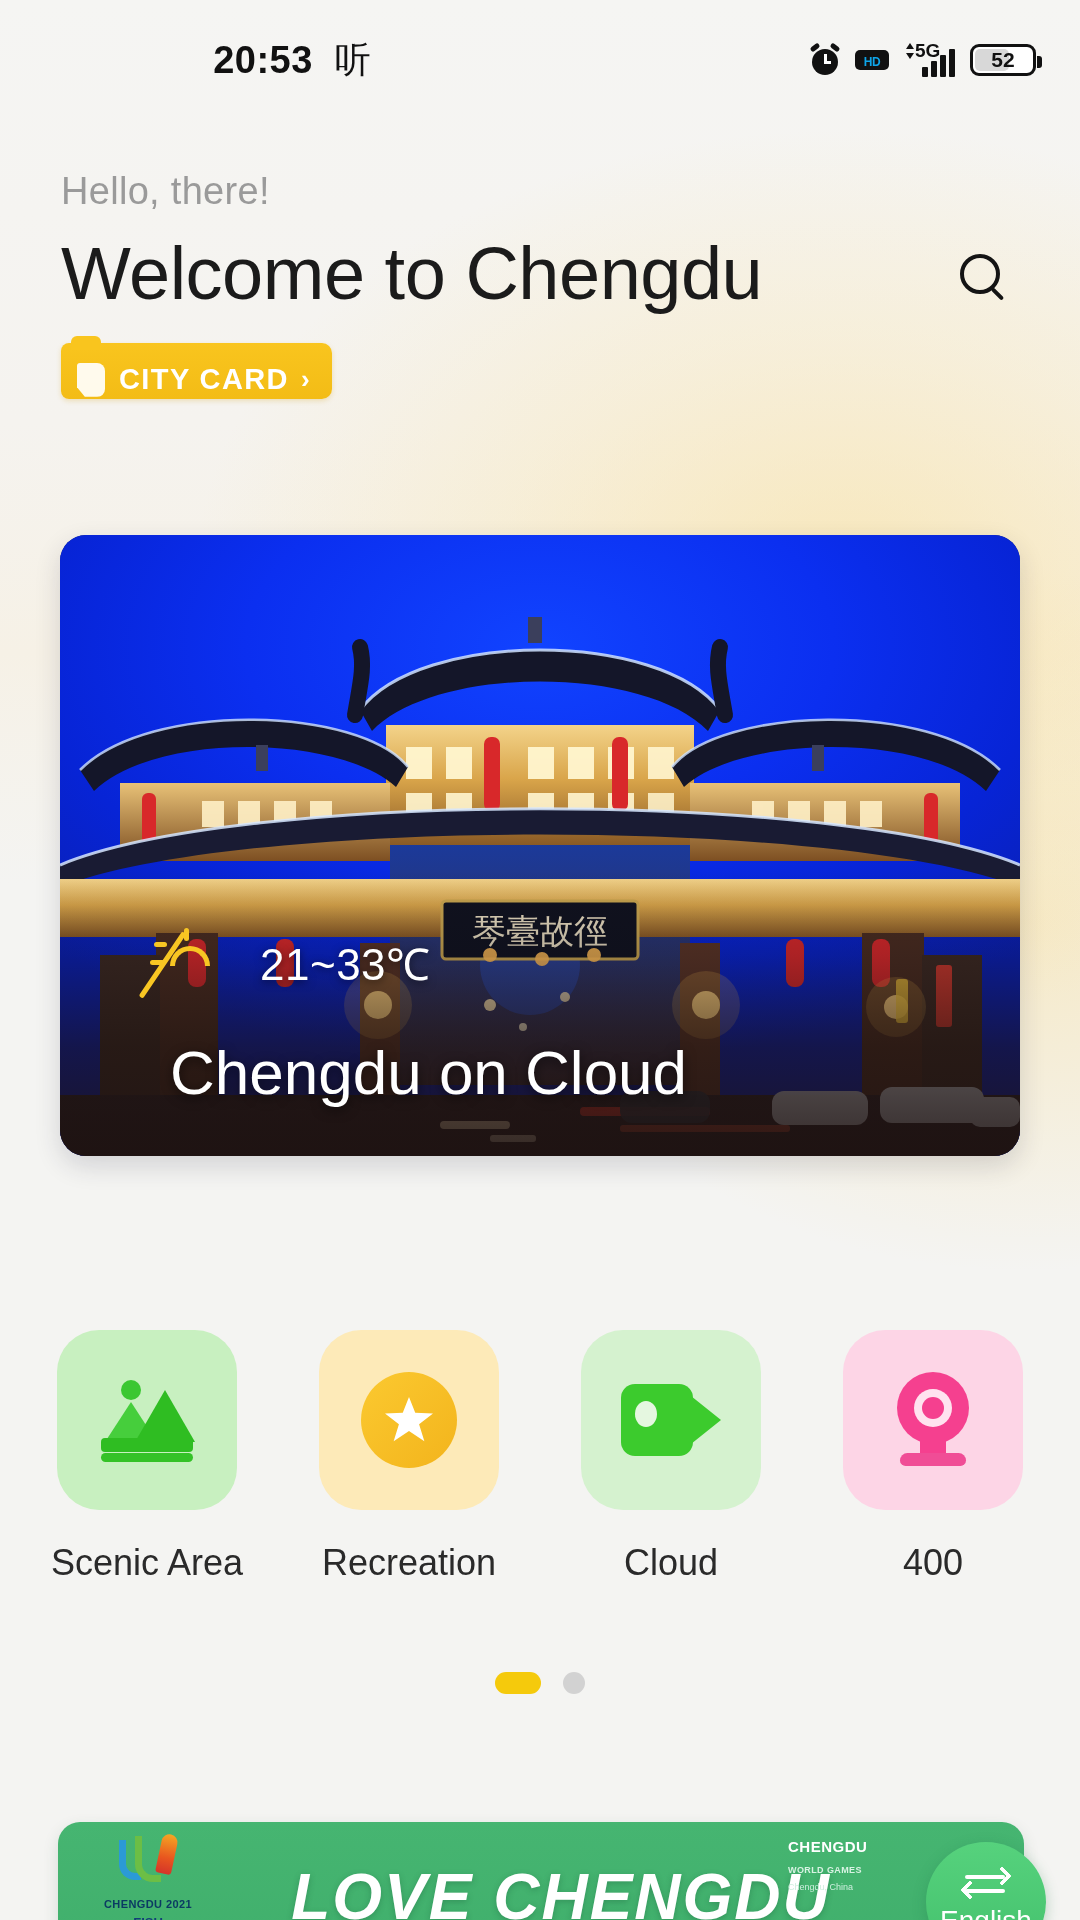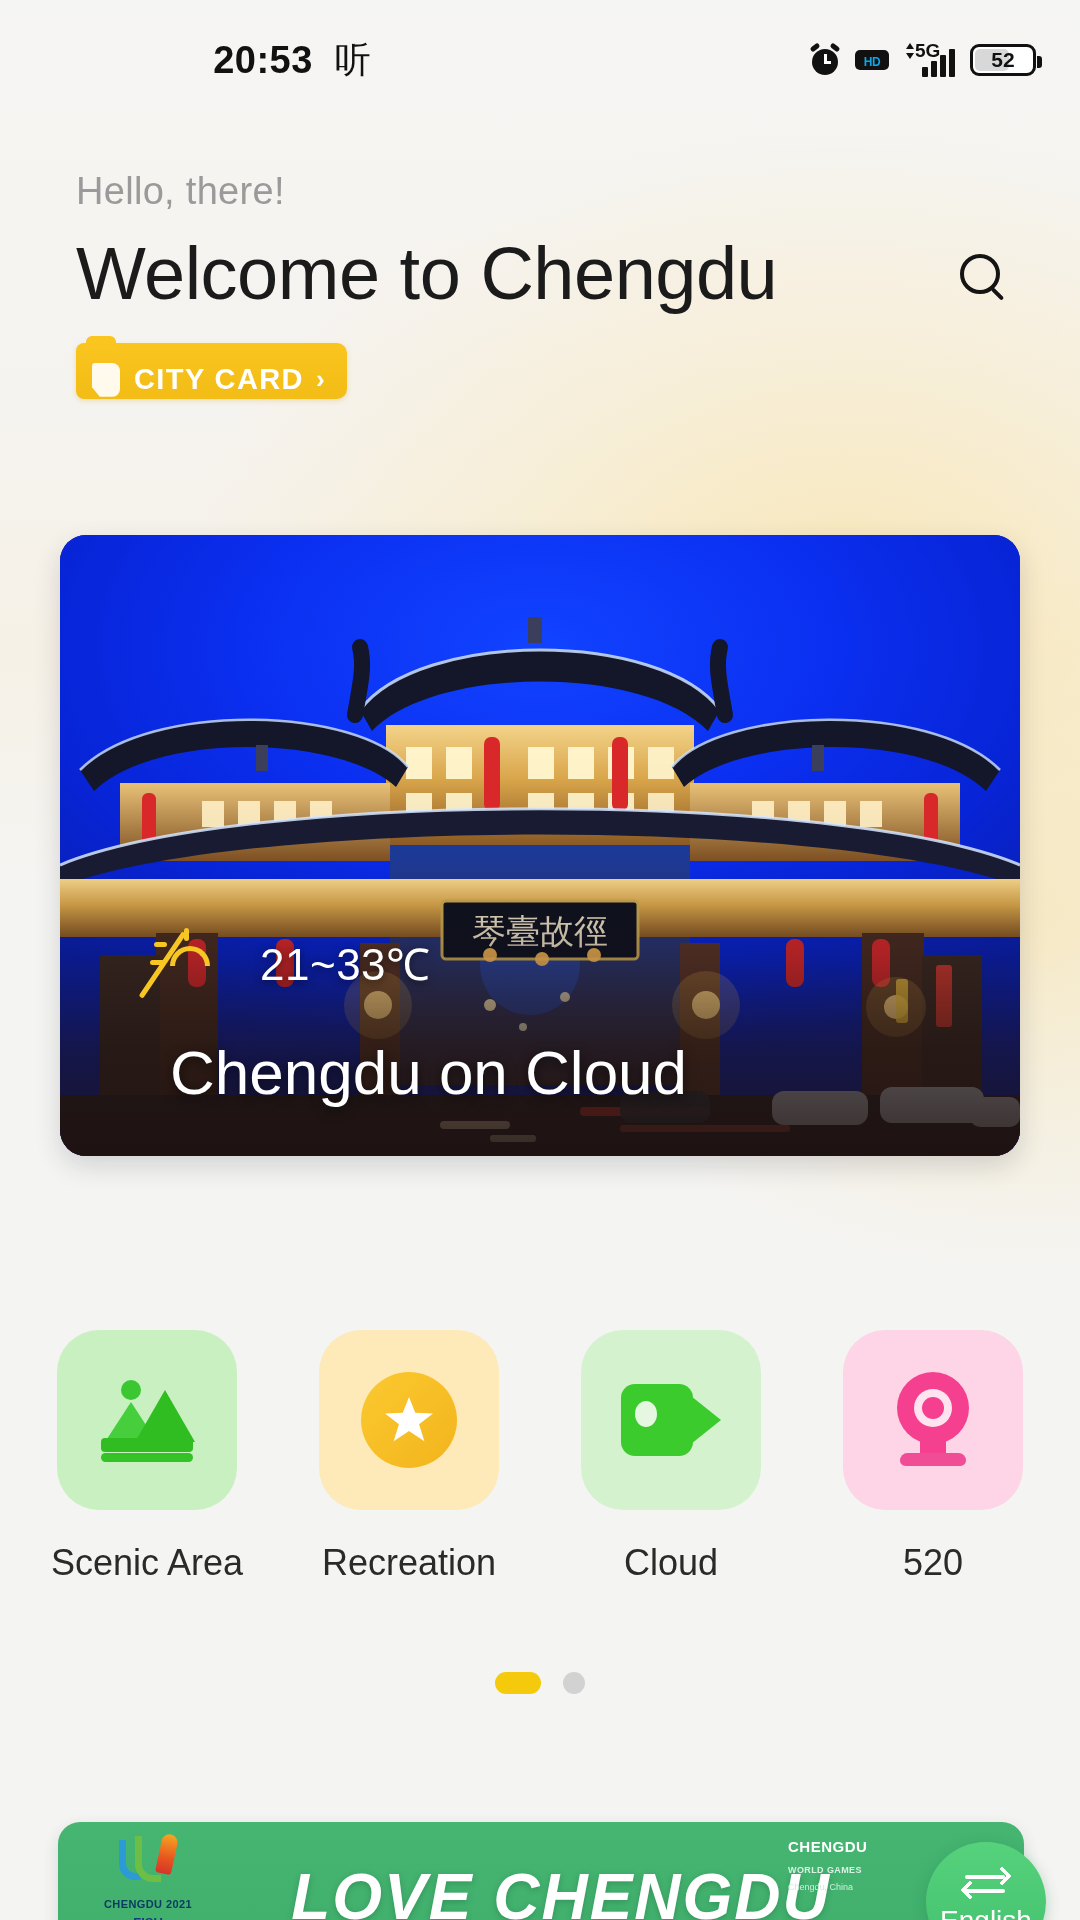--- a/index.html
+++ b/index.html
@@ -85,21 +85,21 @@
     position:absolute; left:2px; top:2px; bottom:2px; width:56%;
     background:#d8d8d8; border-radius:5px;
   }
   .ic-batt .pct { position:relative; font-size:21px; font-weight:700; color:#111; }
   .ic-batt::after {
     content:''; position:absolute; right:-9px; top:9px; width:5px; height:12px;
     background:#111; border-radius:0 3px 3px 0;
   }
 
   
-  .header { position:absolute; top:170px; left:16px; right:0; padding:0 60px; }
+  .header { position:absolute; top:170px; left:1px; right:0; padding:0 60px; }
   .greeting { font-size:38px; color:#9a9a9a; font-weight:400; letter-spacing:0.3px; }
   .titlerow { display:flex; align-items:center; justify-content:space-between; margin-top:22px; }
   .page-title {
     font-size:74px; font-weight:400; color:#1b1b1b; letter-spacing:-0.5px; line-height:1.05;
   }
   .search-btn {
     width:68px; height:68px; display:flex; align-items:center; justify-content:center;
     background:transparent; border:none; cursor:pointer; margin-right:6px;
   }
   .search-glass {
@@ -547,21 +547,21 @@
     <div class="qa">
       <div class="qa-tile" style="background:#fdd5e6">
         <span class="ic-cam">
           <span class="head"></span>
             <span class="ring"></span>
             <span class="pupil"></span>
           <span class="stand"></span>
             <span class="foot"></span>
         </span>
       </div>
-      <div class="qa-label">520</div>
+      <div class="qa-label">400</div>
     </div>
   </div>
 
   <div class="dots">
     <span class="dot active"></span>
     <span class="dot"></span>
   </div>
 
   <div class="banner">
     <div class="fisu">

